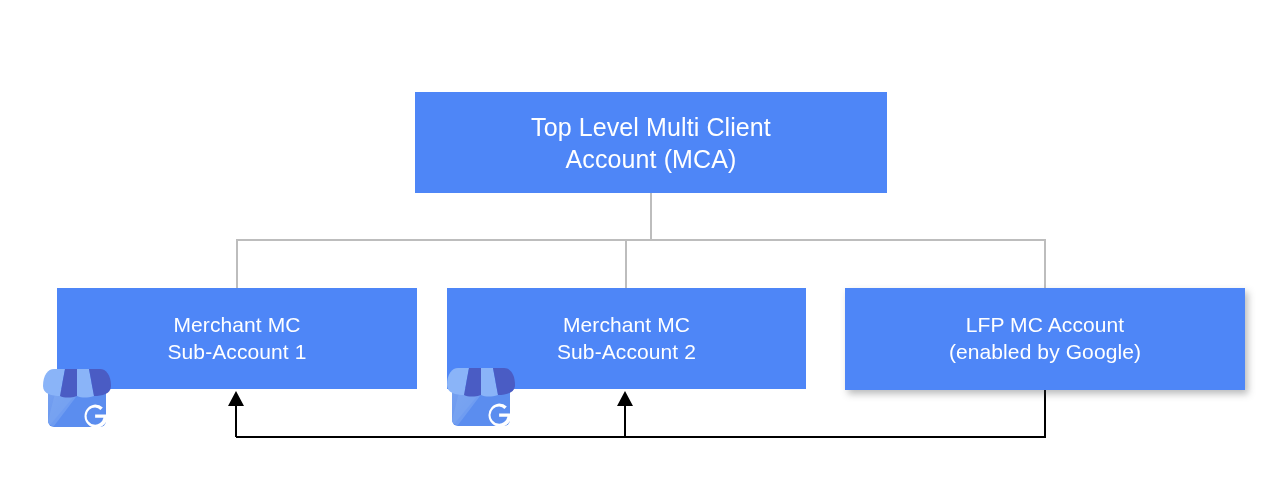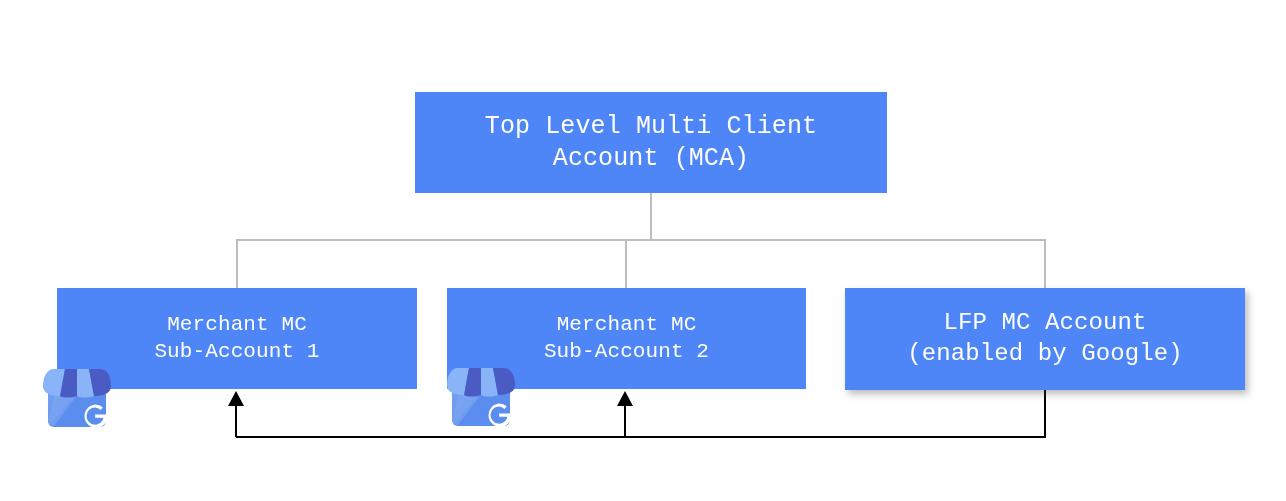--- a/index.html
+++ b/index.html
@@ -9,21 +9,20 @@
   }
   body {
     font-family: "Liberation Sans", sans-serif;
   }
   #canvas {
     position: relative;
     width: 1286px;
     height: 501px;
     background: #ffffff;
     overflow: hidden;
-    font-family: Liberation Mono, monospace;
   }
   .node {
     position: absolute;
     box-sizing: border-box;
     background: #4e86f7;
     color: #ffffff;
     display: flex;
     align-items: center;
     justify-content: center;
     text-align: center;
@@ -53,21 +52,21 @@
     top: 288px;
     width: 359px;
     height: 101px;
     font-size: 21px;
   }
   #node-lfp {
     left: 845px;
     top: 288px;
     width: 400px;
     height: 102px;
-    font-size: 24px;
+    font-size: 21px;
     box-shadow: 3px 4px 7px rgba(60,64,67,0.35);
   }
 
   
   .connector {
     position: absolute;
     background: #bdbdbd;
   }
   #conn-top-stem   { left: 650px; top: 193px; width: 2px;   height: 48px; }
   #conn-horizontal { left: 236px; top: 239px; width: 810px; height: 2px; }

